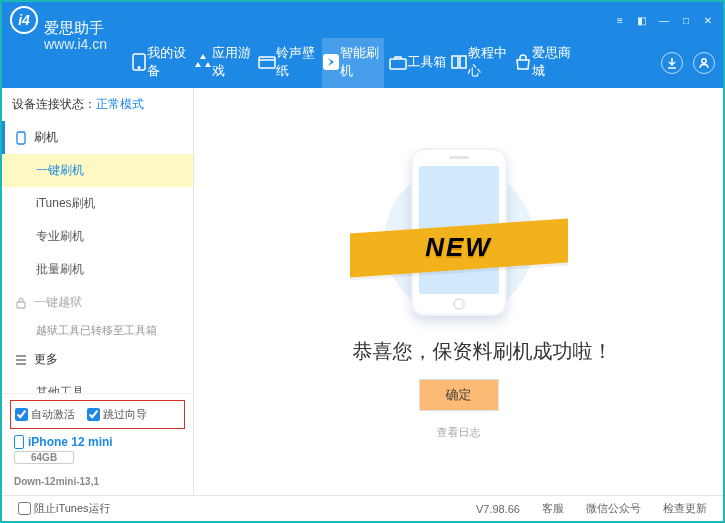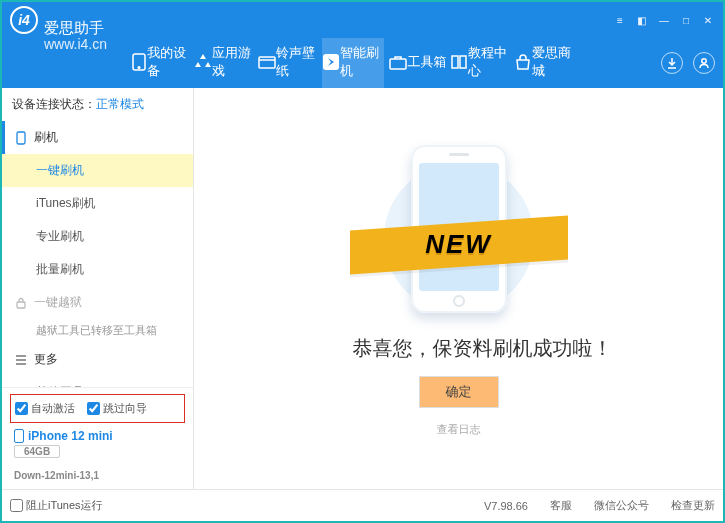--- a/index.html
+++ b/index.html
@@ -34,37 +34,37 @@
 .side-item.note { font-size: 11px; color: #999; line-height: 1.3; padding-top:4px; padding-bottom:6px;}
 .side-item.active { background: #fef9c3; color: #1e88e5; }
 .side-scroll { flex: 1; overflow-y: auto; }
 .side-bottom { border-top: 1px solid #eee; padding: 6px 8px; }
 .checks { display: flex; gap: 12px; border: 1.5px solid #d93025; padding: 6px 4px; }
 .chk { display: flex; align-items: center; gap: 3px; font-size: 11px; color: #555; }
 .chk input { accent-color: #1e88e5; }
 .device-card { padding: 6px 4px 2px 4px; font-weight: bold; }
 .device-line { display: flex; align-items: center; gap: 4px; color: #1e88e5; font-size: 12px; }
 .device-line .ph-ic { width:10px; height:14px; border:1.5px solid #1e88e5; border-radius:2px; position:relative;}
-.badge { display: inline-block; border: 1px solid #ccc; border-radius: 2px; padding: 0 9px; font-size: 10px; color: #888; margin-top: 2px; }
+.badge { display: inline-block; border: 1px solid #ccc; border-radius: 2px; padding: 0 16px; font-size: 10px; color: #888; margin-top: 2px; }
 .dl-line { font-size: 10px; color: #888; margin-top: 12px; }
 .main { flex: 1; display: flex; flex-direction: column; position: relative; }
 .hero { flex: 1; display: flex; flex-direction: column; align-items: center; justify-content: center; gap: 14px; }
 .phone-ill { position: relative; width: 150px; height: 180px; }
 .circle-bg { position:absolute; left:50%; top:54%; transform:translate(-50%,-50%); width:150px; height:150px; border-radius:50%; background:#e9f3fb; }
 .phone-body { position:absolute; left:50%; top:4px; transform:translateX(-50%); width:96px; height:168px; background:#fff; border-radius:14px; box-shadow:0 6px 12px rgba(30,80,140,0.18), inset 0 0 0 2px #eef3f8; }
 .phone-screen { position:absolute; left:8px; right:8px; top:18px; bottom:22px; background:#d2e8fb; border-radius:3px; }
 .phone-home { position:absolute; left:50%; bottom:6px; transform:translateX(-50%); width:12px; height:12px; border:2px solid #e0e5ea; border-radius:50%; }
 .phone-speaker{position:absolute; left:50%; top:8px; transform:translateX(-50%); width:20px; height:3px; background:#e0e5ea; border-radius:2px;}
 .ribbon-wrap { position:absolute; left:-34px; right:-34px; top:58%; transform:translateY(-50%); height:44px; display:flex; align-items:center; justify-content:center; }
 .ribbon-back { position:absolute; left:0; right:0; height:100%; background:#f2b21b; transform:skewY(-4deg); box-shadow:0 3px 0 rgba(0,0,0,0.06);}
 .ribbon-text { position:relative; font-size:26px; font-weight:900; letter-spacing:2px; color:#000000; font-style:italic; text-shadow:0 2px 0 #d18f0b; }
 .msg { font-size: 20px; color: #333; margin-left: 48px; }
 .ok-btn { border: 1px solid #ddd; background: #fdba74; padding: 6px 26px; font-size: 13px; color: #444; cursor: pointer; }
 .log-link { font-size: 11px; color: #aaa; cursor: pointer; }
-.footer { height: 32px; border-top: 1px solid #e5e5e5; display: flex; align-items: center; padding: 0 8px; font-size: 11px; color: #666; gap: 14px; }
+.footer { height: 26px; border-top: 1px solid #e5e5e5; display: flex; align-items: center; padding: 0 16px; font-size: 11px; color: #666; gap: 14px; }
 .footer .chk { font-size: 11px; }
 .footer-right { margin-left: auto; display: flex; gap: 22px; align-items: center; }
 </style>
 </head>
 <body>
 
 <div class="window">
   <div class="header">
     <div class="titlebar">
       <div class="logo-wrap">

